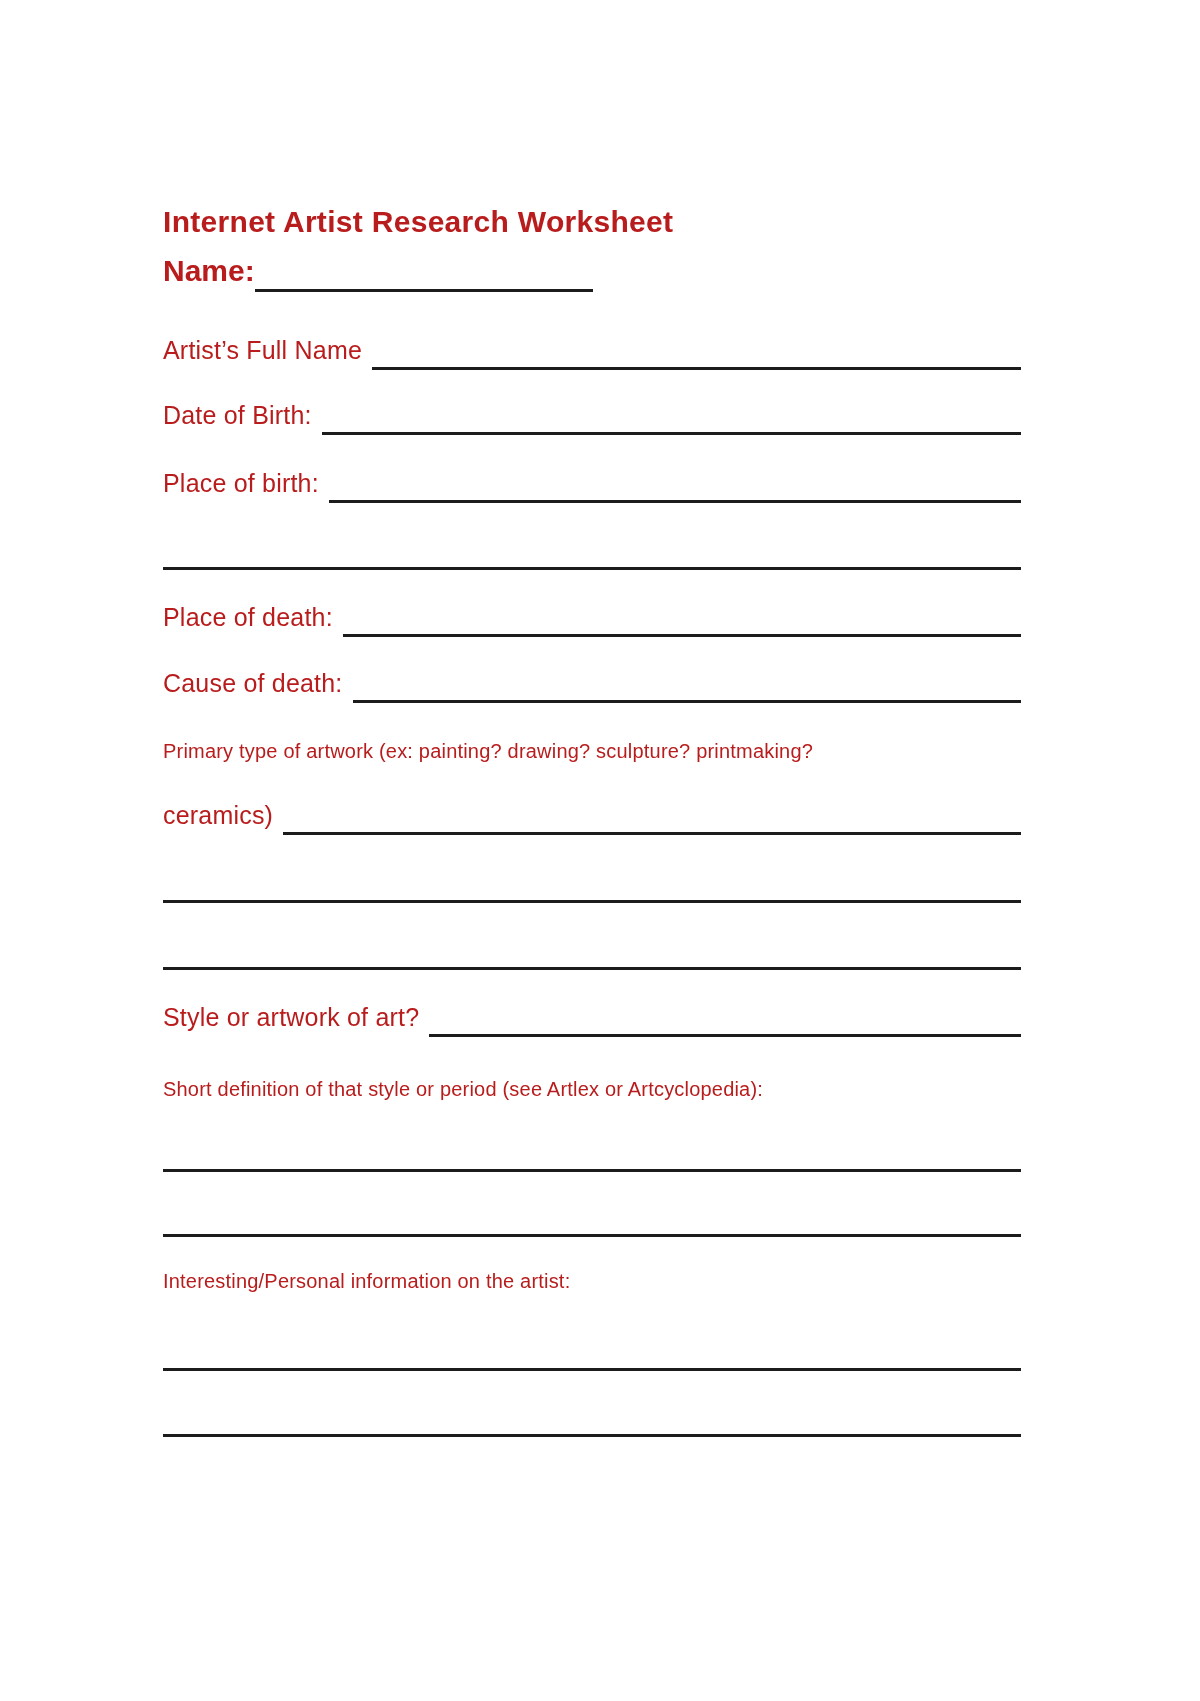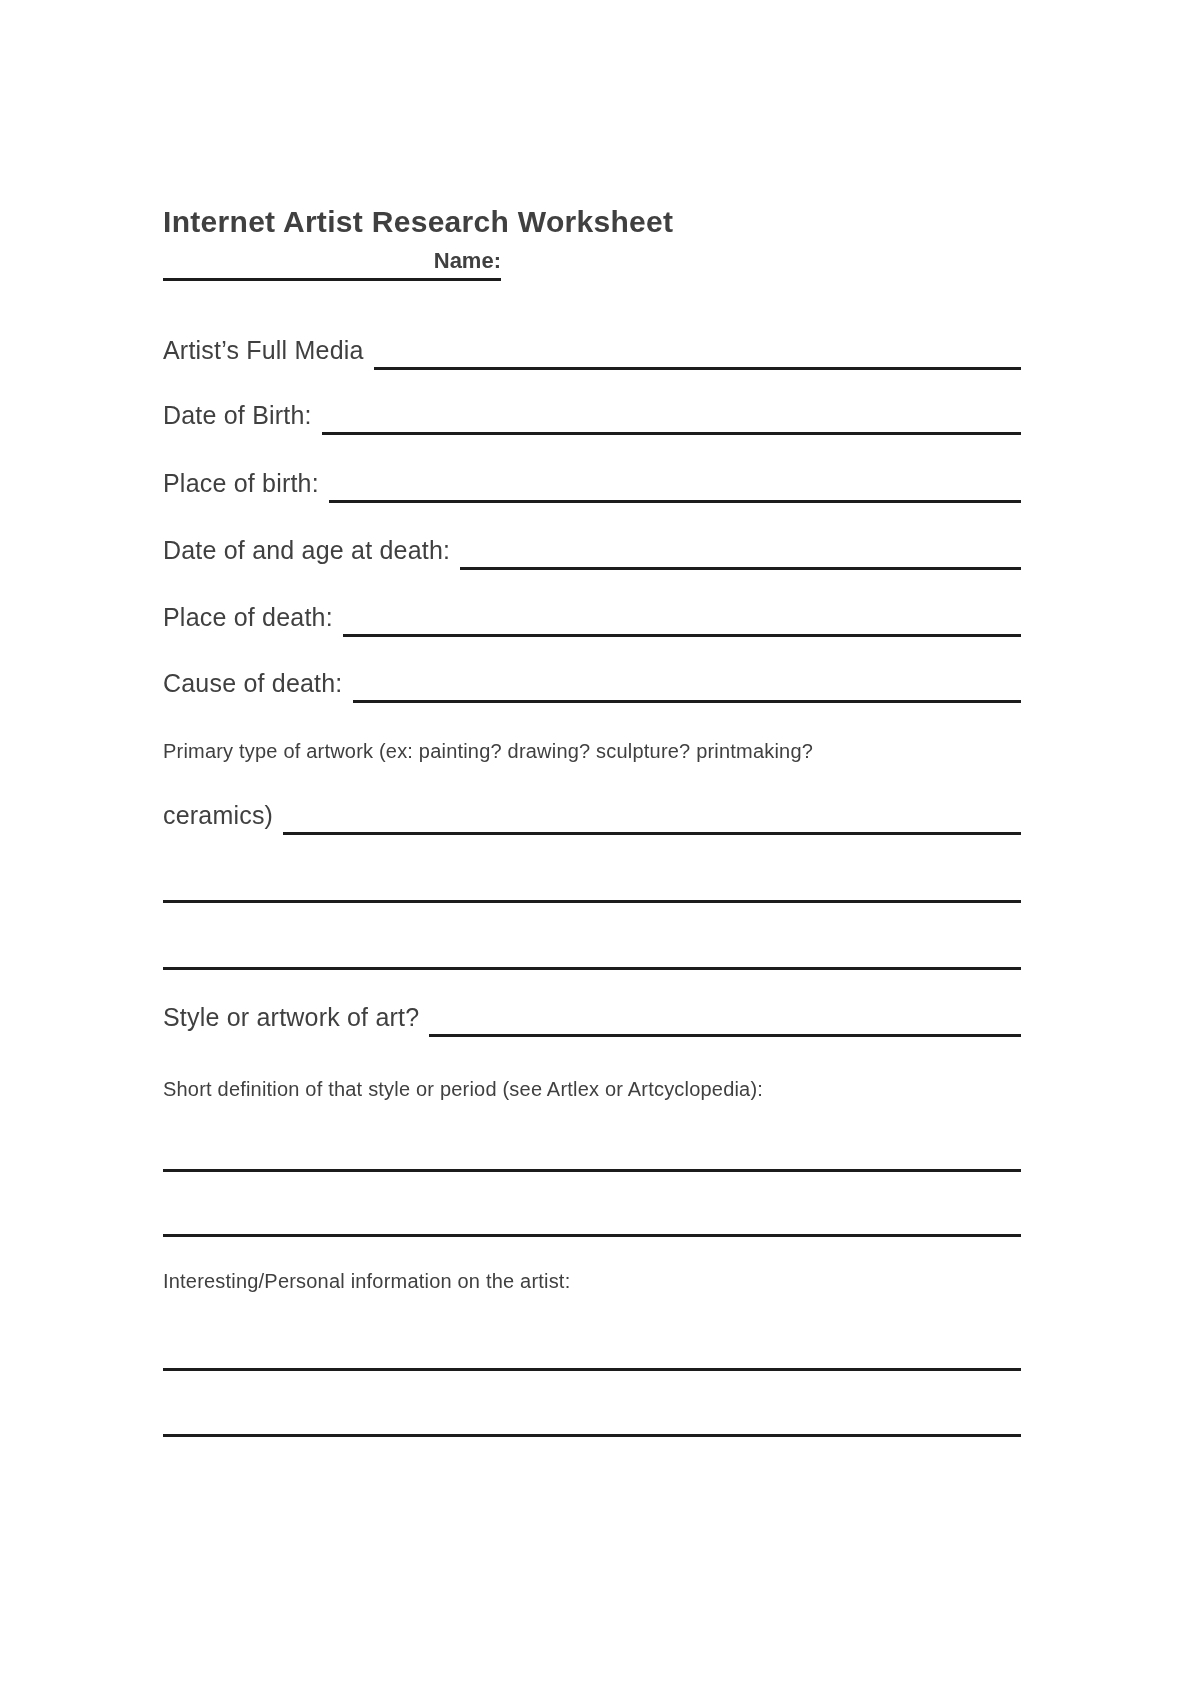--- a/index.html
+++ b/index.html
@@ -6,42 +6,41 @@
     margin: 0;
     padding: 0;
     background: #ffffff;
   }
   .page {
     position: relative;
     width: 1200px;
     height: 1701px;
     background: #ffffff;
     font-family: "Liberation Sans", "DejaVu Sans", sans-serif;
-    color: #404040;
+    color: #b91c1c;
     overflow: hidden;
   }
   .doc-title {
     position: absolute;
     left: 163px;
     top: 205px;
     font-size: 30px;
     font-weight: bold;
     letter-spacing: 0.3px;
     white-space: nowrap;
   }
   .name-row {
     position: absolute;
     left: 163px;
     top: 248px;
     height: 44px;
     display: flex;
     align-items: flex-end;
-    font-size: 22px;
+    font-size: 30px;
     font-weight: bold;
-    flex-direction: column;
   }
   .name-row .lbl { margin-bottom: 4px; white-space: nowrap; }
   .name-line {
     width: 338px;
     height: 0;
     border-bottom: 3px solid #1c1c1c;
   }
   .row {
     position: absolute;
     left: 163px;
@@ -78,36 +77,35 @@
 <div class="page">
 
   <div class="doc-title">Internet Artist Research Worksheet</div>
 
   <div class="name-row">
     <span class="lbl">Name:</span>
     <div class="name-line"></div>
   </div>
 
   <div class="row" style="top:328px">
-    <span class="lbl">Artist’s Full Media</span>
+    <span class="lbl">Artist’s Full Name</span>
     <div class="fill-line"></div>
   </div>
 
   <div class="row" style="top:461px">
     <span class="lbl">Place of birth:</span>
     <div class="fill-line"></div>
   </div>
 
   <div class="row" style="top:393px">
     <span class="lbl">Date of Birth:</span>
     <div class="fill-line"></div>
   </div>
 
   <div class="row" style="top:528px">
-    <span class="lbl">Date of and age at death:</span>
     <div class="fill-line"></div>
   </div>
 
   <div class="row" style="top:595px">
     <span class="lbl">Place of death:</span>
     <div class="fill-line"></div>
   </div>
 
   <div class="row" style="top:661px">
     <span class="lbl">Cause of death:</span>

